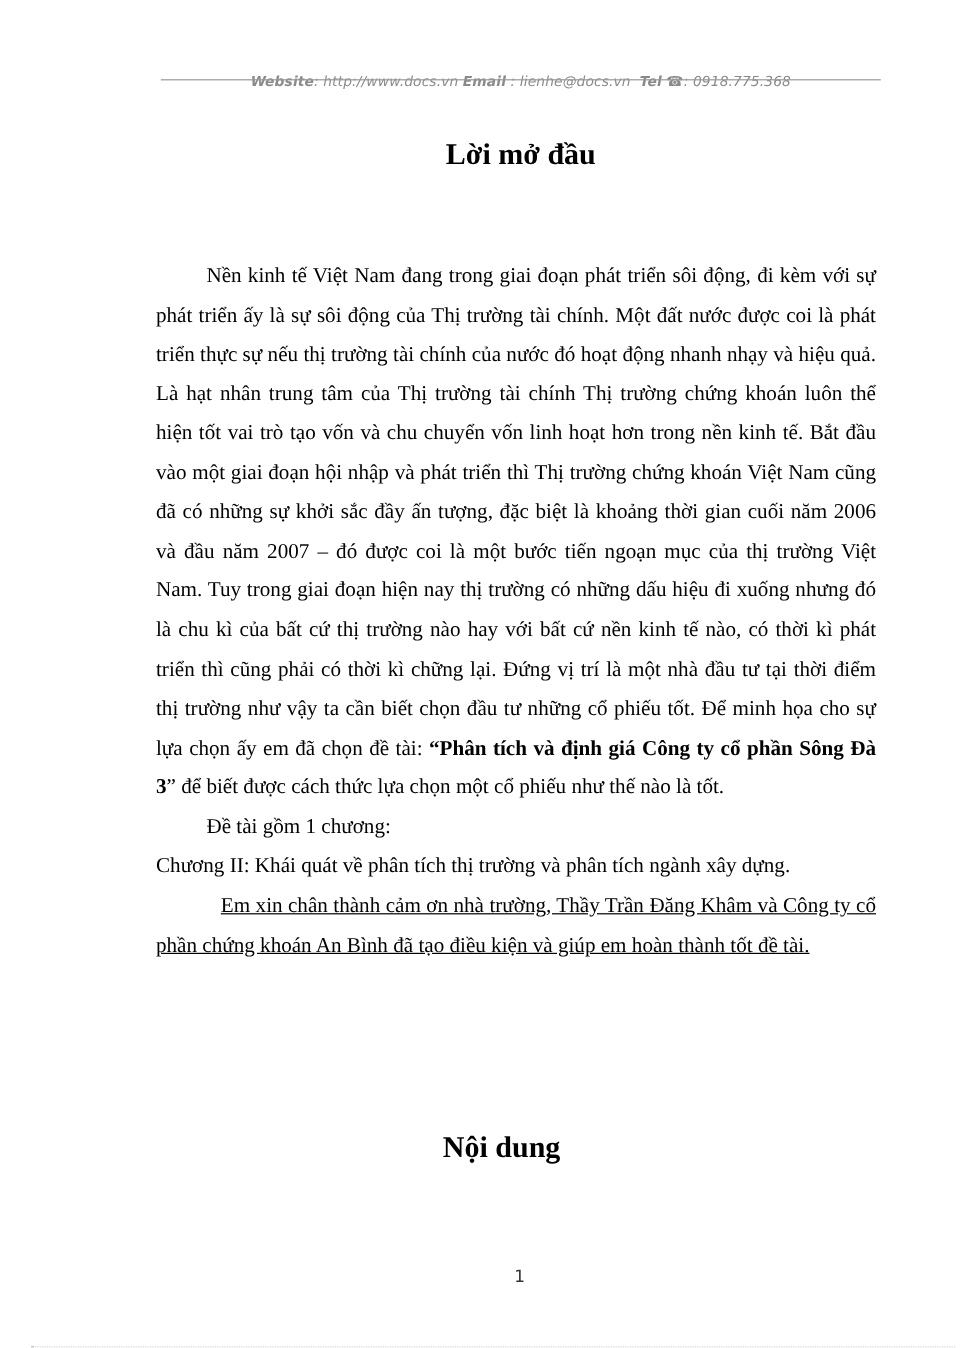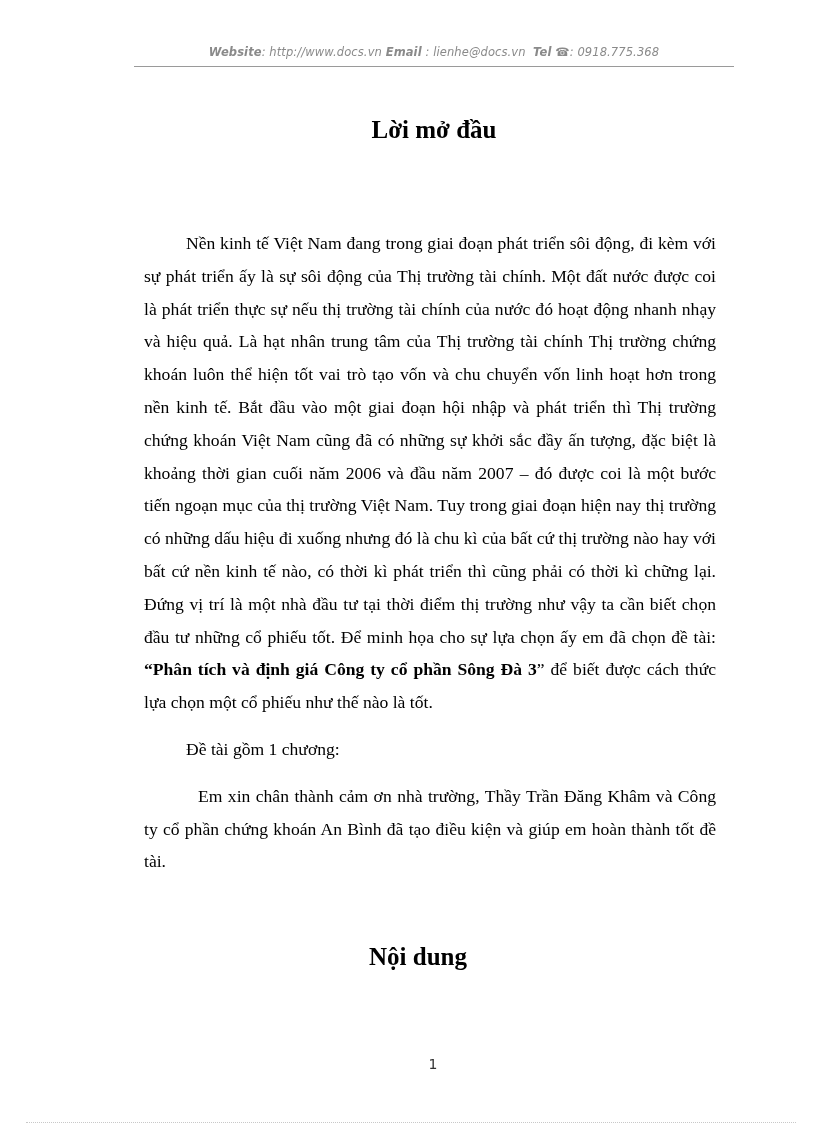--- a/index.html
+++ b/index.html
@@ -11,21 +11,21 @@
       width: 816px;
       height: 1123px;
       position: relative;
       overflow: hidden;
       font-family: "Liberation Serif", serif;
       color: #000;
     }
     .header {
       position: absolute;
       left: 134px;
-      top: 45px;
+      top: 61px;
       width: 600px;
       text-align: center;
       font-family: "DejaVu Sans", sans-serif;
       font-size: 11.5px;
       font-style: italic;
       color: #8a8a8a;
       white-space: nowrap;
       letter-spacing: 0.1px;
     }
     .header .bold { font-weight: bold; }
@@ -51,24 +51,24 @@
     .body-text {
       position: absolute;
       left: 130px;
       top: 213px;
       width: 600px;
       font-size: 17.6px;
       line-height: 32.8px;
       text-align: justify;
     }
     .body-text p {
-      margin: 14px;
+      margin: 0;
     }
     .indent { text-indent: 42px; }
-    .indent2 { text-indent: 54px; }
+    .indent2 { text-indent: 54px; text-decoration: underline; }
     .noindent { text-indent: 0; }
     .body-text b { font-weight: bold; }
     .page-number {
       position: absolute;
       left: 0;
       top: 1056px;
       width: 816px;
       text-align: center;
       font-family: "DejaVu Sans", sans-serif;
       font-size: 14px;
@@ -98,19 +98,20 @@
   &nbsp;<span class="bold">Tel</span>
   <span class="phone-icon">☎</span><span>: 0918.775.368</span>
 </div>
 <div class="header-rule"></div>
 
 <div class="title title-1">Lời mở đầu</div>
 
 <div class="body-text">
   <p class="indent"><span>Nền kinh tế Việt Nam đang trong giai đoạn phát triển sôi động, đi kèm với sự phát triển ấy là sự sôi động của Thị trường tài chính. Một đất nước được coi là phát triển thực sự nếu thị trường tài chính của nước đó hoạt động nhanh nhạy và hiệu quả. Là hạt nhân trung tâm của Thị trường tài chính Thị trường chứng khoán luôn thể hiện tốt vai trò tạo vốn và chu chuyển vốn linh hoạt hơn trong nền kinh tế. Bắt đầu vào một giai đoạn hội nhập và phát triển thì Thị trường chứng khoán Việt Nam cũng đã có những sự khởi sắc đầy ấn tượng, đặc biệt là khoảng thời gian cuối năm 2006 và đầu năm 2007 – đó được coi là một bước tiến ngoạn mục của thị trường Việt Nam. Tuy trong giai đoạn hiện nay thị trường có những dấu hiệu đi xuống nhưng đó là chu kì của bất cứ thị trường nào hay với bất cứ nền kinh tế nào, có thời kì phát triển thì cũng phải có thời kì chững lại. Đứng vị trí là một nhà đầu tư tại thời điểm thị trường như vậy ta cần biết chọn đầu tư những cổ phiếu tốt. Để minh họa cho sự lựa chọn ấy em đã chọn đề tài: </span><b>“Phân tích và định giá Công ty cổ phần Sông Đà 3</b><span>” để biết được cách thức lựa chọn một cổ phiếu như thế nào là tốt.</span></p>
   <p class="indent">Đề tài gồm 1 chương:</p>
+  <p class="noindent">Chương II: Khái quát về phân tích thị trường và phân tích ngành xây dựng.</p>
   <p class="indent2">Em xin chân thành cảm ơn nhà trường, Thầy Trần Đăng Khâm và Công ty cổ phần chứng khoán An Bình đã tạo điều kiện và giúp em hoàn thành tốt đề tài.</p>
 </div>
 
 <div class="title title-2">Nội dung</div>
 
 <div class="page-number">1</div>
 <div class="bottom-rule"></div>
 
 </body></html>

